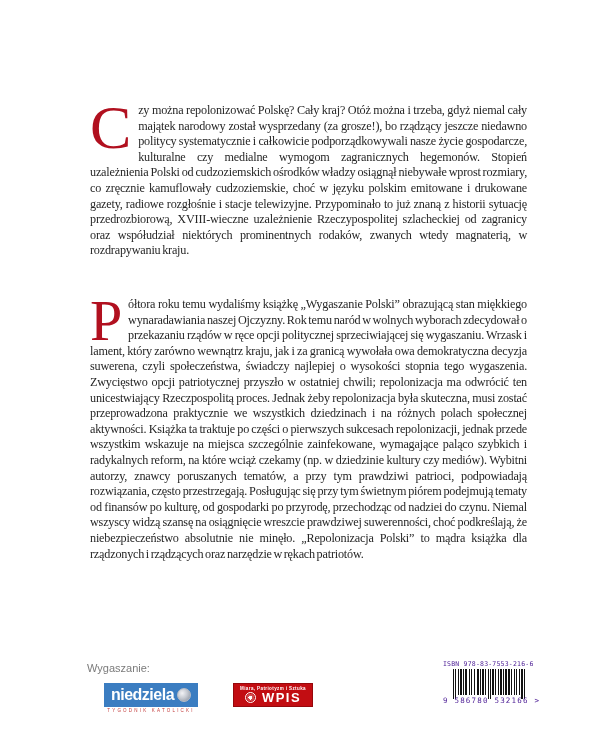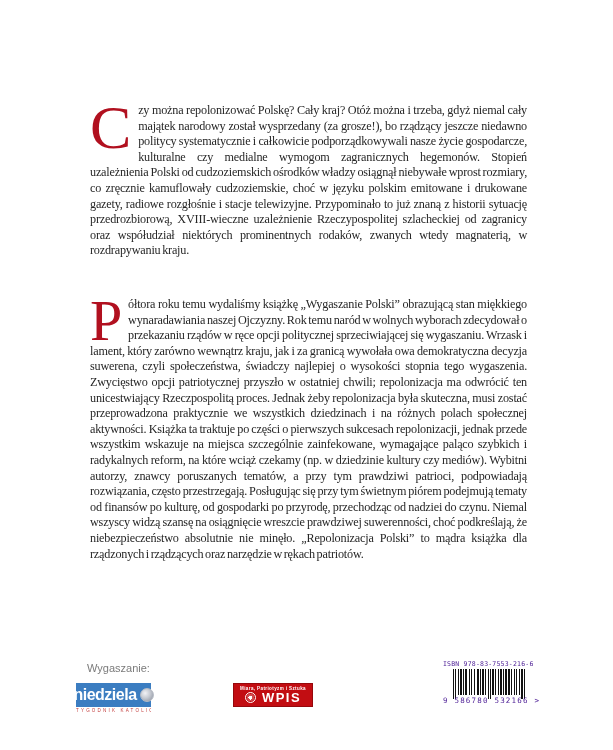--- a/index.html
+++ b/index.html
@@ -19,21 +19,21 @@
     float:left;color:#b1101f;font-family:"Liberation Serif",serif;
     font-size:62px;line-height:46px;margin:1px 7px 0 0;font-weight:normal;
   }
   #para2 .dropcap{font-size:58px;line-height:43px;margin:2px 6px 0 0;}
 
   .partners-label{
     position:absolute;left:87px;top:662px;
     font-family:"Liberation Sans",sans-serif;font-size:11px;color:#7b7b7b;
   }
 
-  .niedziela{position:absolute;left:76px;top:683px;width:75px;}
+  .niedziela{position:absolute;left:104px;top:683px;width:94px;}
   .niedziela-bar{
     height:24px;background:#3b7dc1;display:flex;align-items:center;
     justify-content:center;gap:3px;
   }
   .niedziela-word{
     color:#ffffff;font-family:"Liberation Sans",sans-serif;
     font-weight:bold;font-size:16px;letter-spacing:-0.5px;
   }
   .globe{
     width:14px;height:14px;border-radius:50%;flex:0 0 auto;

